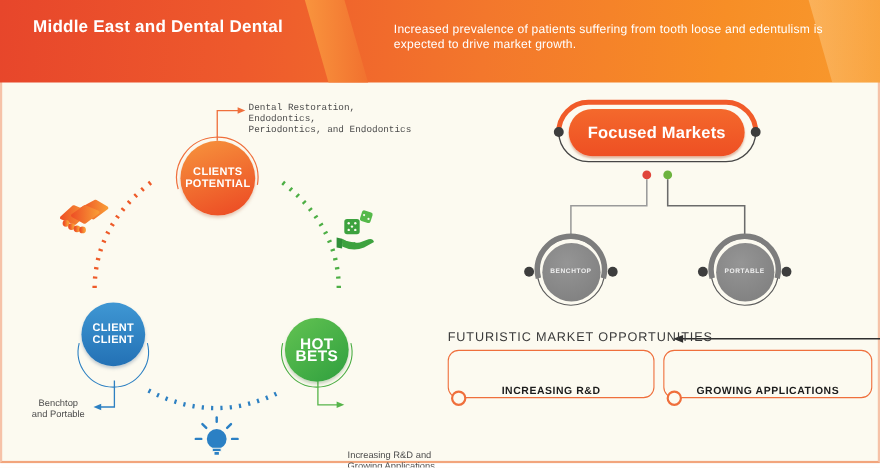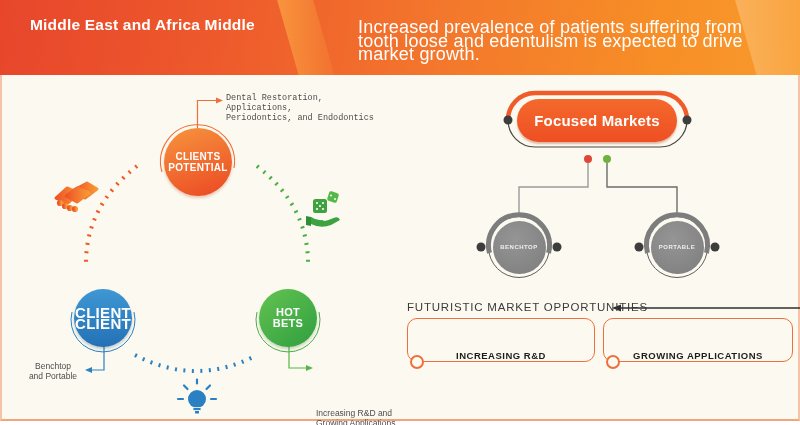--- a/index.html
+++ b/index.html
@@ -12,32 +12,32 @@
   
   .banner { position:absolute; left:0; top:0; width:800px; height:75px; overflow:hidden;
             background:linear-gradient(95deg,#e7462b 0%,#ee5a2c 28%,#f3772c 55%,#f78e26 82%,#f89a2e 100%); }
   .stripe-a { position:absolute; left:288px; top:-6px; width:36px; height:88px;
               background:linear-gradient(105deg,#f9953e,#f1702e); transform:skewX(16deg); }
   .stripe-b { position:absolute; left:746px; top:-6px; width:70px; height:88px;
               background:linear-gradient(105deg, rgba(255,214,150,0.45), rgba(255,214,150,0.05)); transform:skewX(16deg); }
   .banner-title { position:absolute; left:30px; top:13px; color:#fff; font-weight:bold;
                   font-size:15.5px; line-height:23px; letter-spacing:0.2px; }
   .banner-sub   { position:absolute; left:358px; top:21px; width:400px; color:#fff;
-                  font-size:18px; line-height:13.5px; letter-spacing:0.2px; }
+                  font-size:11px; line-height:13.5px; letter-spacing:0.2px; }
   svg.overlay { position:absolute; left:0; top:0; width:800px; height:425px; pointer-events:none; }
 
   
   .cnode { position:absolute; border-radius:50%; display:flex; align-items:center; justify-content:center;
            text-align:center; color:#fff; font-weight:bold; }
   .cnode .lbl { line-height:11.5px; letter-spacing:0.3px;text-align:center; }
   .node-cp { left:164px; top:128px; width:68px; height:68px; font-size:10px;
              background:linear-gradient(160deg,#f6913c 5%,#ec4b24 95%); box-shadow:0 2px 3px rgba(160,50,10,0.25); }
-  .node-cf { left:74px;  top:289px; width:58px; height:58px; font-size:15px;
+  .node-cf { left:74px;  top:275px; width:58px; height:58px; font-size:10px;
              background:linear-gradient(180deg,#3f97d3,#2371b5); box-shadow:0 2px 3px rgba(20,60,110,0.25); }
-  .node-hb { left:259px; top:289px; width:58px; height:58px; font-size:11px;
+  .node-hb { left:259px; top:289px; width:58px; height:58px; font-size:14px;
              background:linear-gradient(140deg,#63c352,#2f9f3e); box-shadow:0 2px 3px rgba(30,100,30,0.25); }
 
   .ann { position:absolute; color:#4c4c4c; font-size:8.5px; line-height:9.8px; }
   .ann-cp { left:226px; top:94px;font-family:Liberation Mono, monospace; }
   .ann-cf { left:20px; top:362px; width:66px; text-align:center; }
   .ann-hb { left:316px; top:361px;margin-top:48px; }
 
   
   .fm-pill { position:absolute; left:517px; top:99px; width:160px; height:43px; border-radius:22px;
              background:linear-gradient(180deg,#f4692c,#ee4f23); box-shadow:0 2px 2px rgba(170,60,20,0.35);
@@ -63,21 +63,21 @@
 </head>
 <body>
 
 <div class="stage">
   <div class="card"></div>
 
   <div class="banner">
     <div class="stripe-a"></div>
     <div class="stripe-b"></div>
     <div class="banner-title">
-      <div>Middle East and Africa Middle</div>
+      <div>Middle East and Dental Dental</div>
     </div>
     <div class="banner-sub">Increased prevalence of patients suffering from tooth loose and edentulism is expected to drive market growth.</div>
   </div>
 
   <svg class="overlay" viewBox="0 0 800 425">
     <defs>
       <linearGradient id="hsGrad" x1="0" y1="0" x2="1" y2="0">
         <stop offset="0" stop-color="#ee5226"></stop>
           <stop offset="1" stop-color="#f89a36"></stop>
       </linearGradient>
@@ -199,21 +199,21 @@
   </div>
   <div class="cnode node-hb">
     <div class="lbl">
       <div>HOT</div>
       <div>BETS</div>
     </div>
   </div>
 
   <div class="ann ann-cp">
     <div>Dental Restoration,</div>
-    <div>Applications,</div>
+    <div>Endodontics,</div>
     <div>Periodontics, and Endodontics</div>
   </div>
   <div class="ann ann-cf">
     <div>Benchtop</div>
     <div>and Portable</div>
   </div>
   <div class="ann ann-hb">
     <div>Increasing R&amp;D and</div>
     <div>Growing Applications</div>
   </div>

